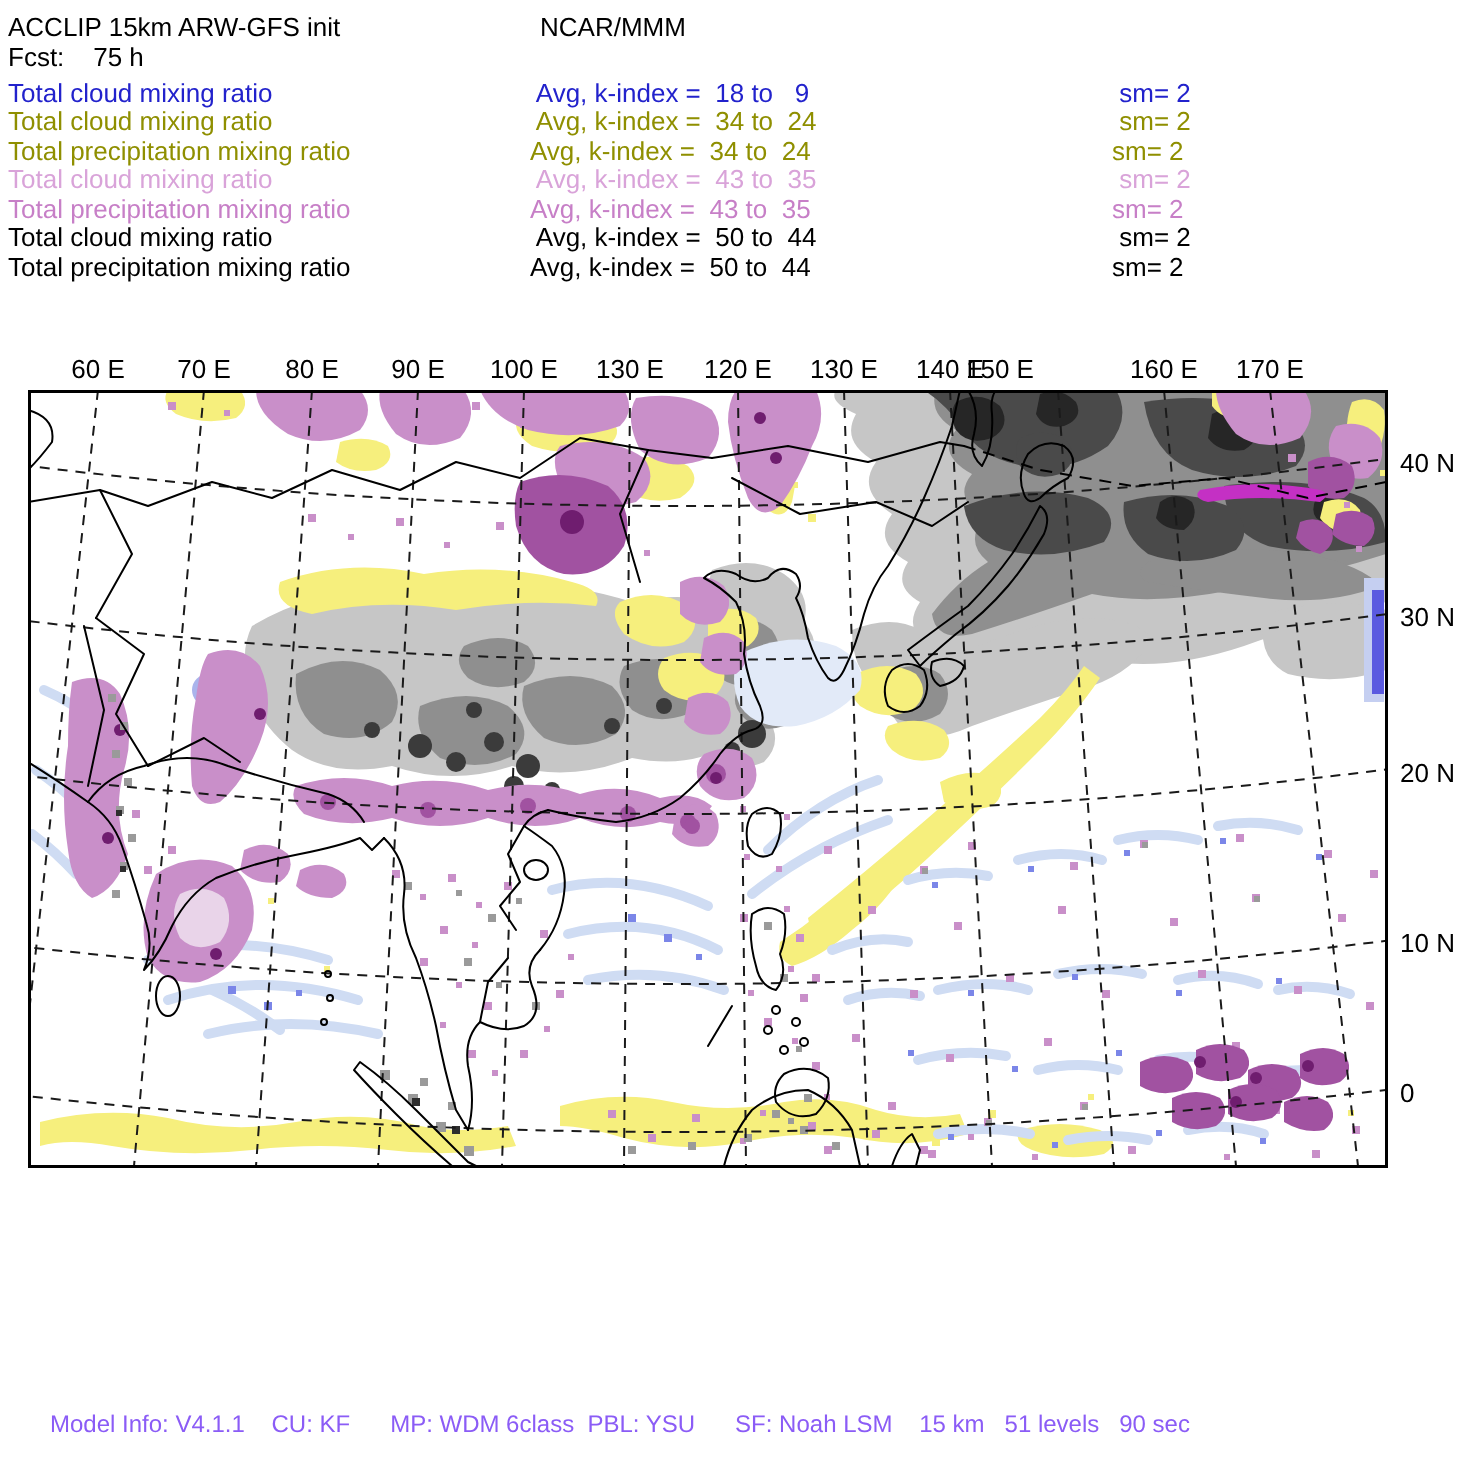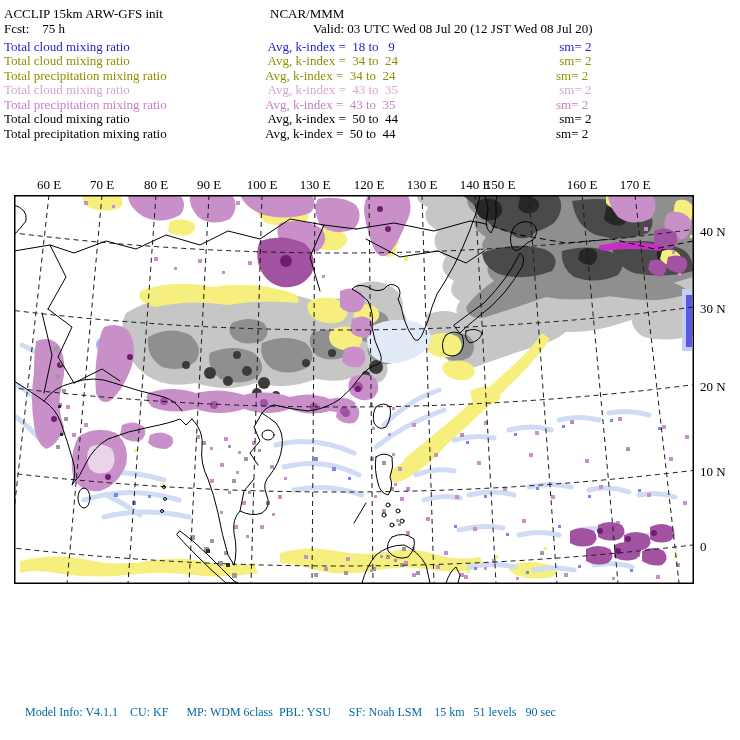--- a/index.html
+++ b/index.html
@@ -1,37 +1,36 @@
 <!DOCTYPE html>
 <html><head>
 <meta charset="utf-8">
 <style>
   html,body{margin:0;padding:0;background:#fff;}
   #page{position:relative;width:740px;height:740px;background:#fff;overflow:hidden;
-        font-family:Liberation Serif, serif;font-size:13px;color:#000;}
+        font-family:Liberation Sans, sans-serif;font-size:13px;color:#000;}
   .abs{position:absolute;white-space:pre;}
   .t-blue{color:#2222cc}
   .t-olive{color:#8f8f00}
   .t-orch1{color:#d9a3d9}
   .t-orch2{color:#c77fc7}
   .t-black{color:#000}
   .xtick{position:absolute;top:177px;transform:translateX(-50%);white-space:pre;text-align:right;}
   .ytick{position:absolute;left:700px;white-space:pre;}
-  .footer{position:absolute;color:#0369a1;font-size:12px;white-space:pre;}
+  .footer{position:absolute;color:#8b5cf6;font-size:12px;white-space:pre;}
   svg{display:block}
 </style>
 </head>
 <body>
 
 <div id="page">
 
   <span class="abs" style="left:4px;top:6px">ACCLIP 15km ARW-GFS init</span>
   <span class="abs" style="left:270px;top:6px">NCAR/MMM</span>
   <span class="abs" style="left:4px;top:21px">Fcst:    75 h</span>
-  <span class="abs" style="left:313px;top:21px">Valid: 03 UTC Wed 08 Jul 20 (12 JST Wed 08 Jul 20)</span>
 
   <div>
     <span class="abs t-blue" style="left:4px;top:39px">Total cloud mixing ratio</span>
     <span class="abs t-blue" style="left:265px;top:39px"> Avg, k-index =  18 to   9</span>
     <span class="abs t-blue" style="left:556px;top:39px"> sm= 2</span>
   </div>
   <div>
     <span class="abs t-olive" style="left:4px;top:53px">Total cloud mixing ratio</span>
     <span class="abs t-olive" style="left:265px;top:53px"> Avg, k-index =  34 to  24</span>
     <span class="abs t-olive" style="left:556px;top:53px"> sm= 2</span>

